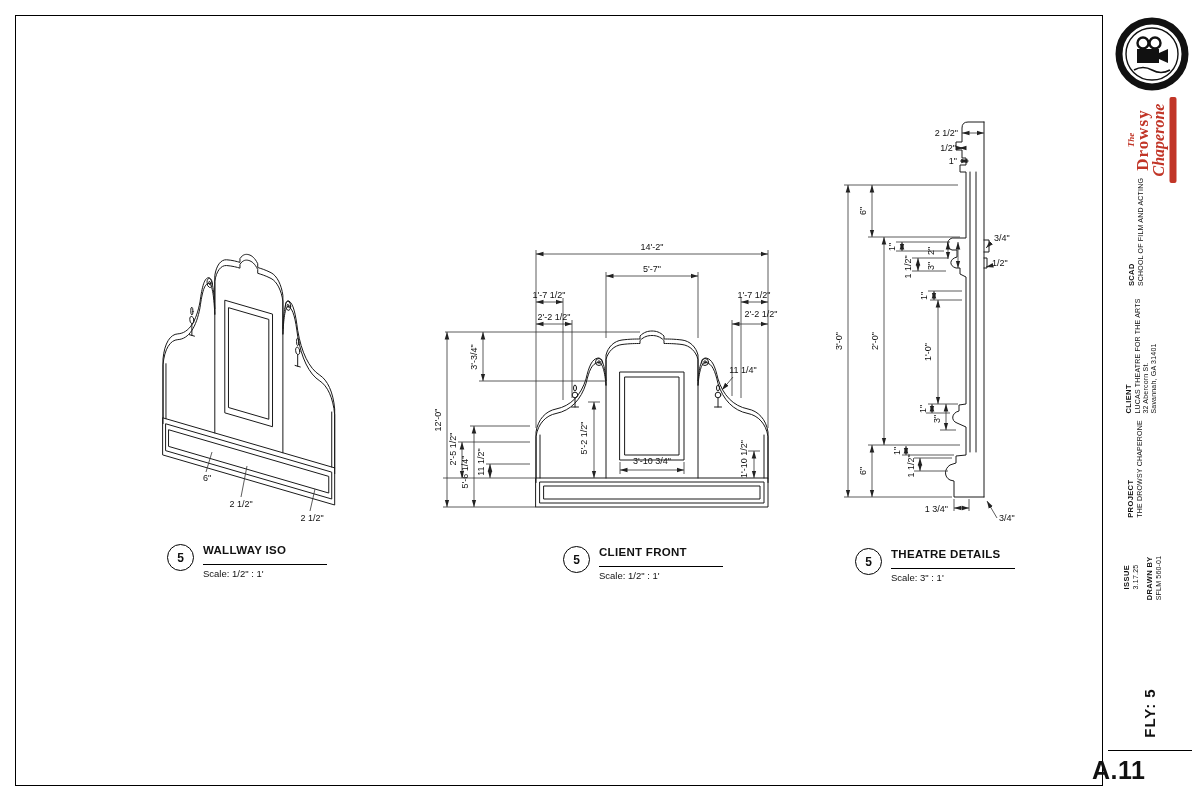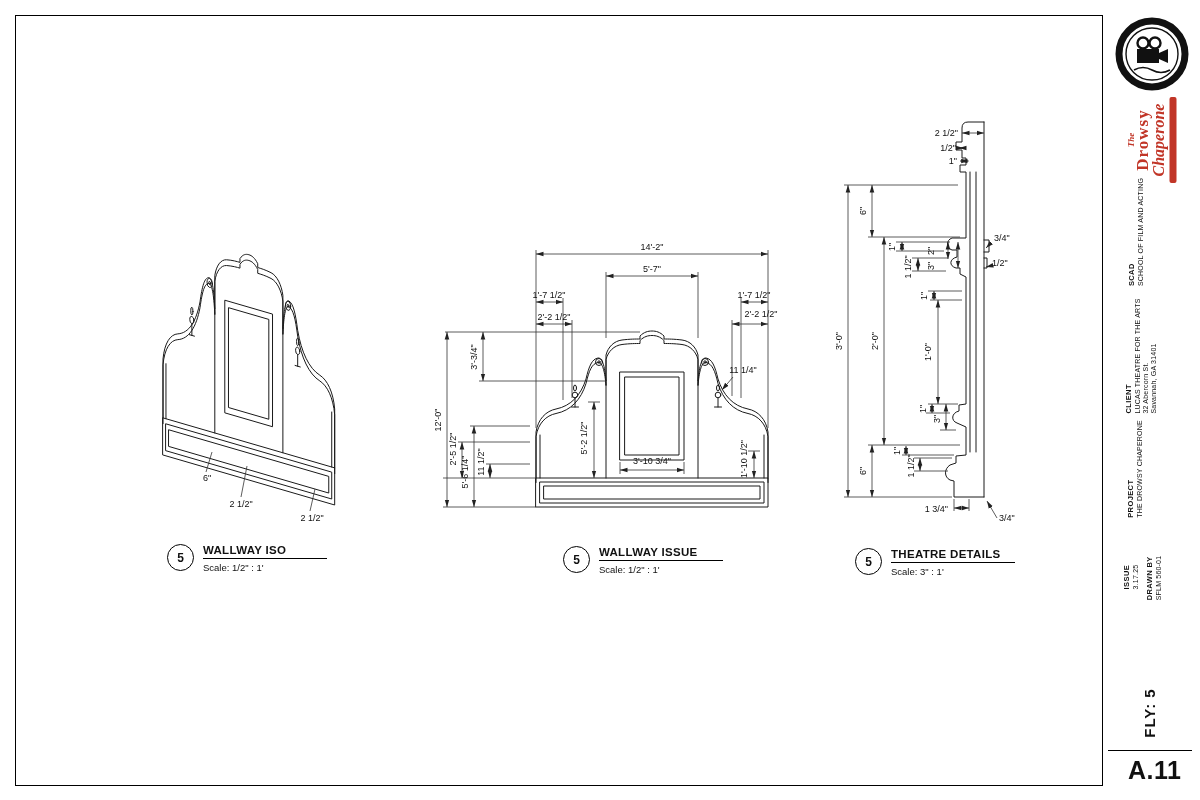--- a/index.html
+++ b/index.html
@@ -9,30 +9,30 @@
   svg{position:absolute;left:0;top:0;}
   .ln{stroke:#1a1a1a;fill:none;stroke-width:1;vector-effect:non-scaling-stroke;stroke-linejoin:round;stroke-linecap:round;}
   .dm{stroke:#333;fill:none;stroke-width:0.8;}
   .dmA{stroke:#333;fill:none;stroke-width:0.8;marker-start:url(#arr);marker-end:url(#arr);}
   text.dt{font-family:"Liberation Sans",sans-serif;font-size:9px;fill:#111;}
   
   .viewlabel{position:absolute;display:flex;gap:9px;align-items:flex-start;}
   .vnum{width:25px;height:25px;border:1.6px solid #000;border-radius:50%;display:flex;
         align-items:center;justify-content:center;font-size:12px;font-weight:bold;flex:0 0 auto;}
   .vtitle{font-size:11.5px;font-weight:bold;letter-spacing:.3px;border-bottom:1.3px solid #000;
-          min-width:124px;padding-bottom:2px;}
+          min-width:124px;padding-bottom:8px;}
   .vscale{font-size:9.5px;margin-top:3px;}
   
   .tbe{position:absolute;transform:translate(-50%,-50%) rotate(-90deg);display:flex;
        flex-direction:column;white-space:nowrap;align-items:flex-start;}
   .tb-label{font-size:7.5px;font-weight:bold;letter-spacing:.4px;}
   .tb-value{font-size:7px;margin-top:1px;letter-spacing:.2px;}
   .fly{position:absolute;transform:translate(-50%,-50%) rotate(-90deg);font-size:15px;
        font-weight:bold;letter-spacing:1px;white-space:nowrap;}
-  .sheetnum{position:absolute;left:1128px;top:756px;font-size:25px;font-weight:bold;letter-spacing:.5px;}
+  .sheetnum{position:absolute;left:1092px;top:756px;font-size:25px;font-weight:bold;letter-spacing:.5px;}
   .tb-rule{position:absolute;left:1108px;top:750px;width:84px;border-top:1.6px solid #000;}
   
   .drowsy{position:absolute;left:1151px;top:140px;transform:translate(-50%,-50%) rotate(-90deg);
           color:#c13527;display:flex;flex-direction:column;align-items:center;white-space:nowrap;}
   .d-the{font-family:"Liberation Serif",serif;font-style:italic;font-weight:bold;font-size:9px;margin-bottom:-3px;}
   .d-drowsy{font-family:"Liberation Serif",serif;font-weight:bold;font-size:17px;letter-spacing:1px;}
   .d-chap{font-family:"Liberation Serif",serif;font-style:italic;font-weight:bold;font-size:16px;margin-top:-3px;}
   .d-ribbon{width:86px;height:7px;background:#c13527;border-radius:2px;margin-top:2px;}
   .circlogo{position:absolute;left:1114px;top:16px;}
 </style>
@@ -197,21 +197,21 @@
     <div>
       <div class="vtitle">WALLWAY ISO</div>
       <div class="vscale">Scale:  1/2" : 1'</div>
     </div>
   </div>
   <div class="viewlabel" style="left:563px;top:546px;">
     <div class="vnum">
         <span>5</span>
       </div>
     <div>
-      <div class="vtitle">WALLWAY ISSUE</div>
+      <div class="vtitle">CLIENT FRONT</div>
       <div class="vscale">Scale:  1/2" : 1'</div>
     </div>
   </div>
   <div class="viewlabel" style="left:855px;top:548px;">
     <div class="vnum">
         <span>5</span>
       </div>
     <div>
       <div class="vtitle">THEATRE DETAILS</div>
       <div class="vscale">Scale:  3" : 1'</div>

